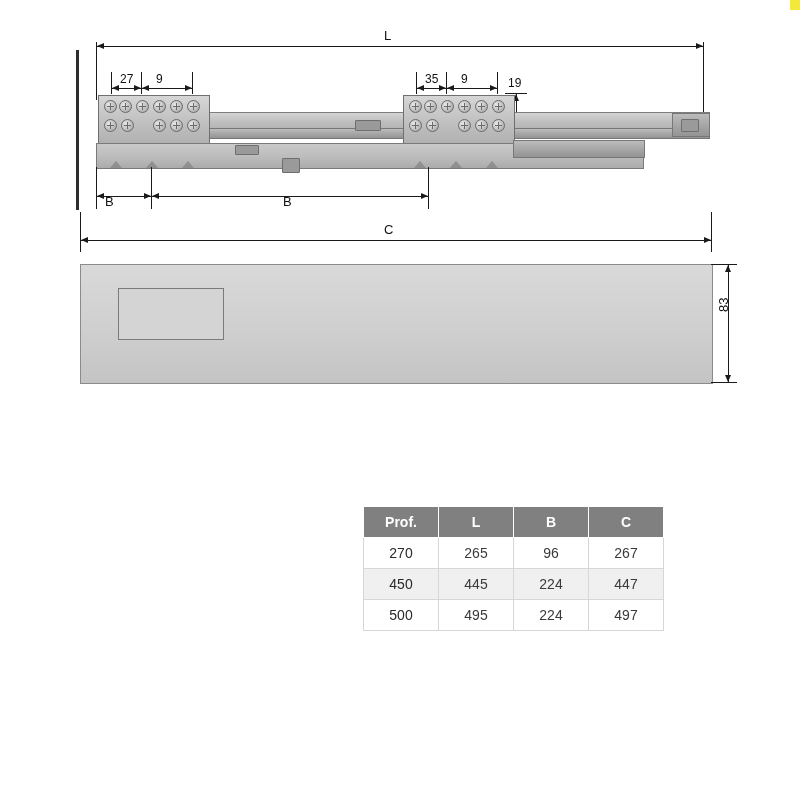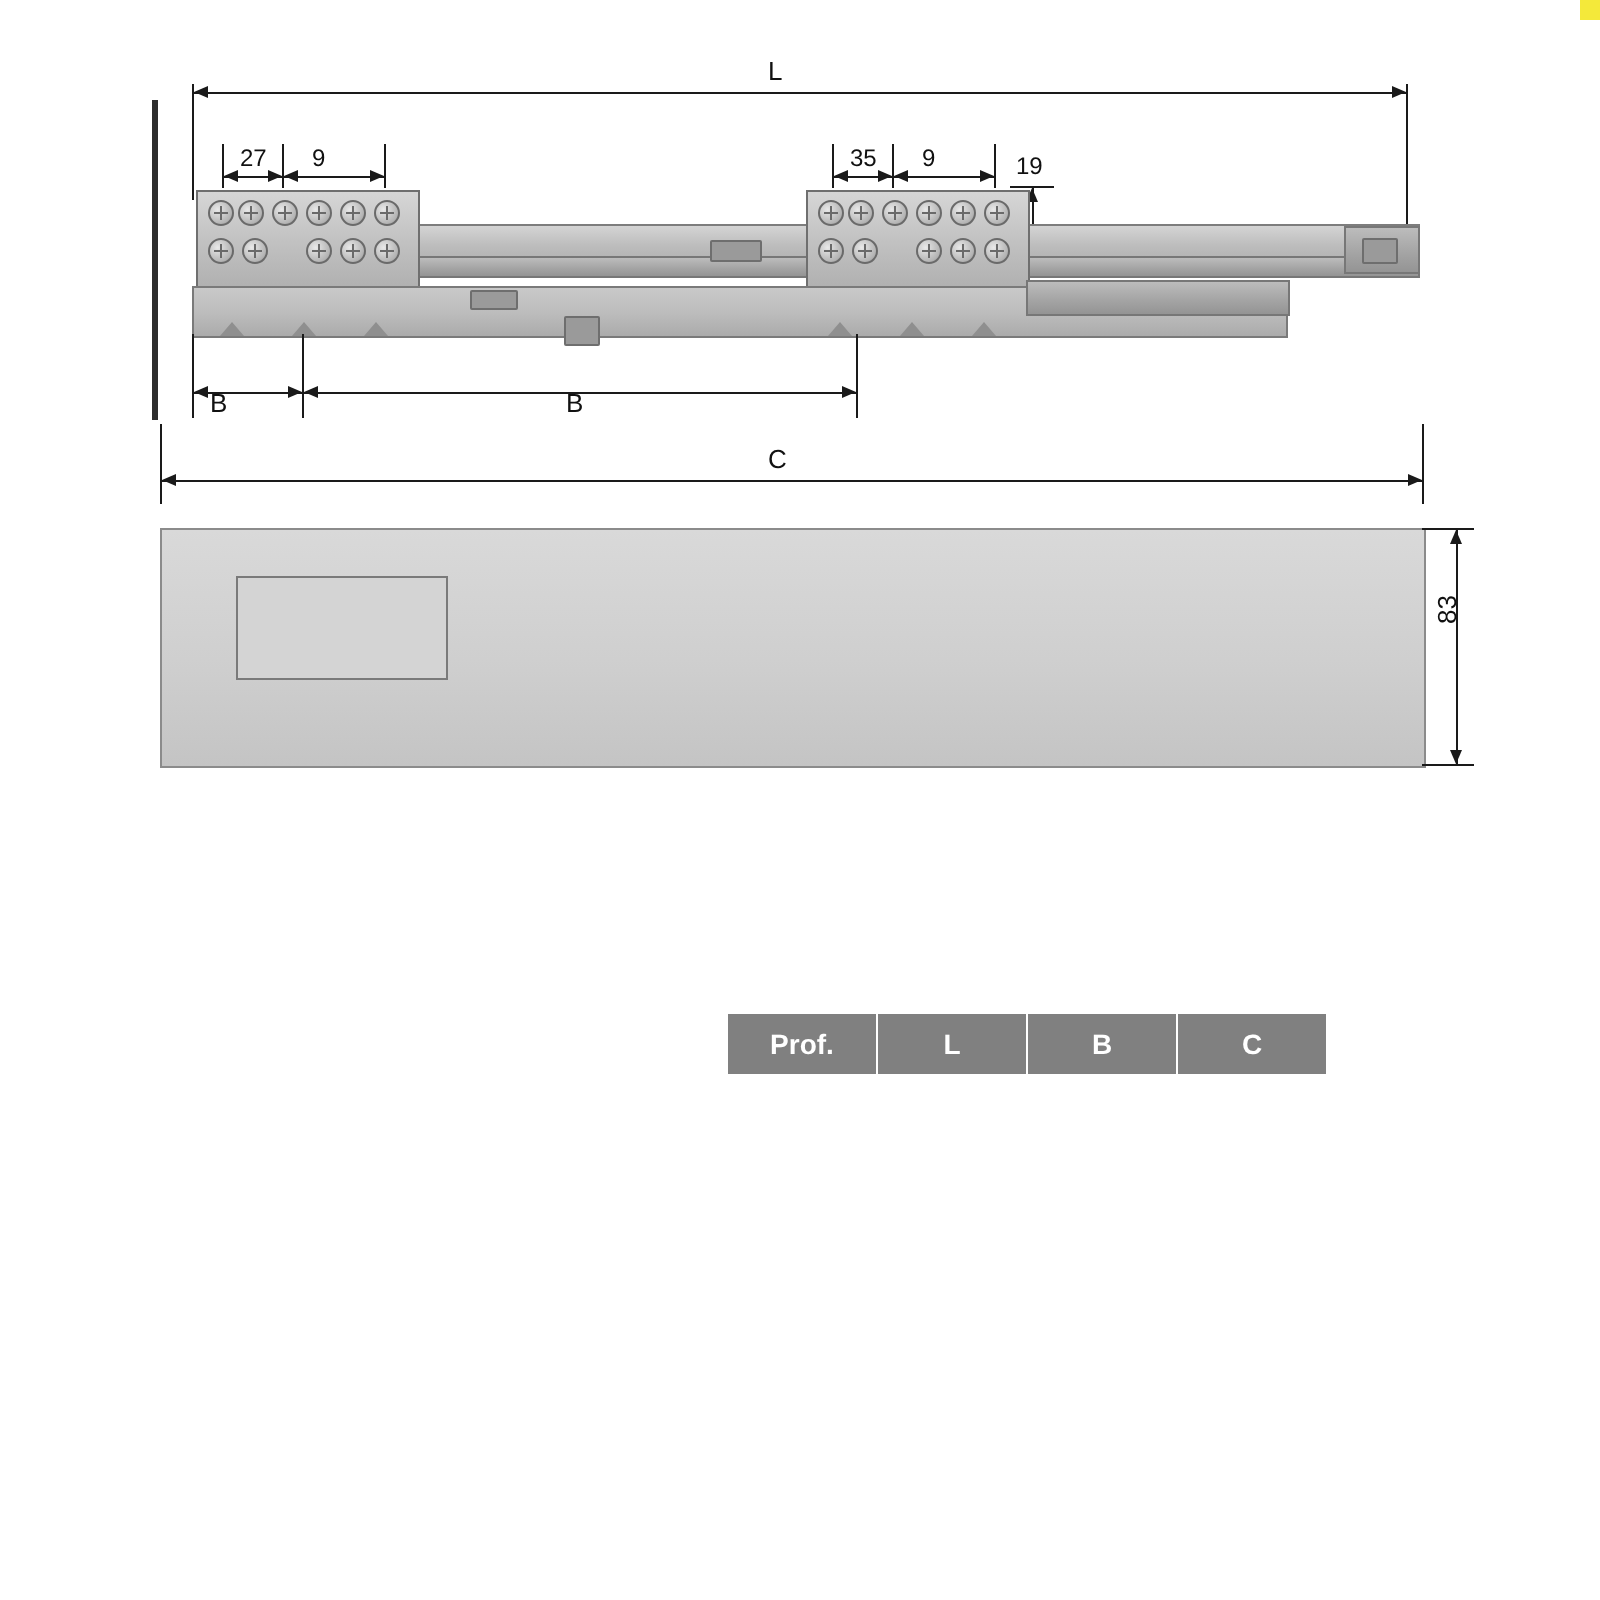--- a/index.html
+++ b/index.html
@@ -273,16 +273,34 @@
   <table class="spec-table" style="left:363px; top:506px;">
     <thead>
       <tr>
         <th>Prof.</th>
         <th>L</th>
         <th>B</th>
         <th>C</th>
       </tr>
     </thead>
     <tbody>
+      <tr>
+        <td class="firstcol">270</td>
+        <td>265</td>
+        <td>96</td>
+        <td>267</td>
+      </tr>
+      <tr>
+        <td class="firstcol">450</td>
+        <td>445</td>
+        <td>224</td>
+        <td>447</td>
+      </tr>
+      <tr>
+        <td class="firstcol">500</td>
+        <td>495</td>
+        <td>224</td>
+        <td>497</td>
+      </tr>
     </tbody>
   </table>
 
 </div>
 
 </body></html>

